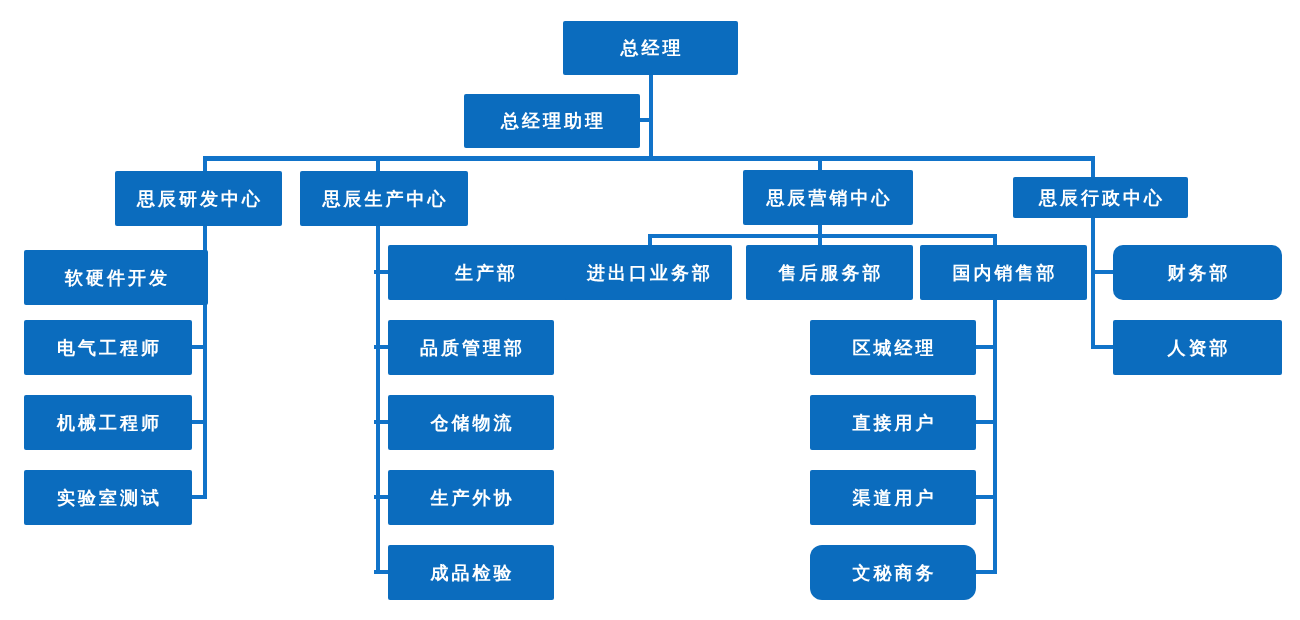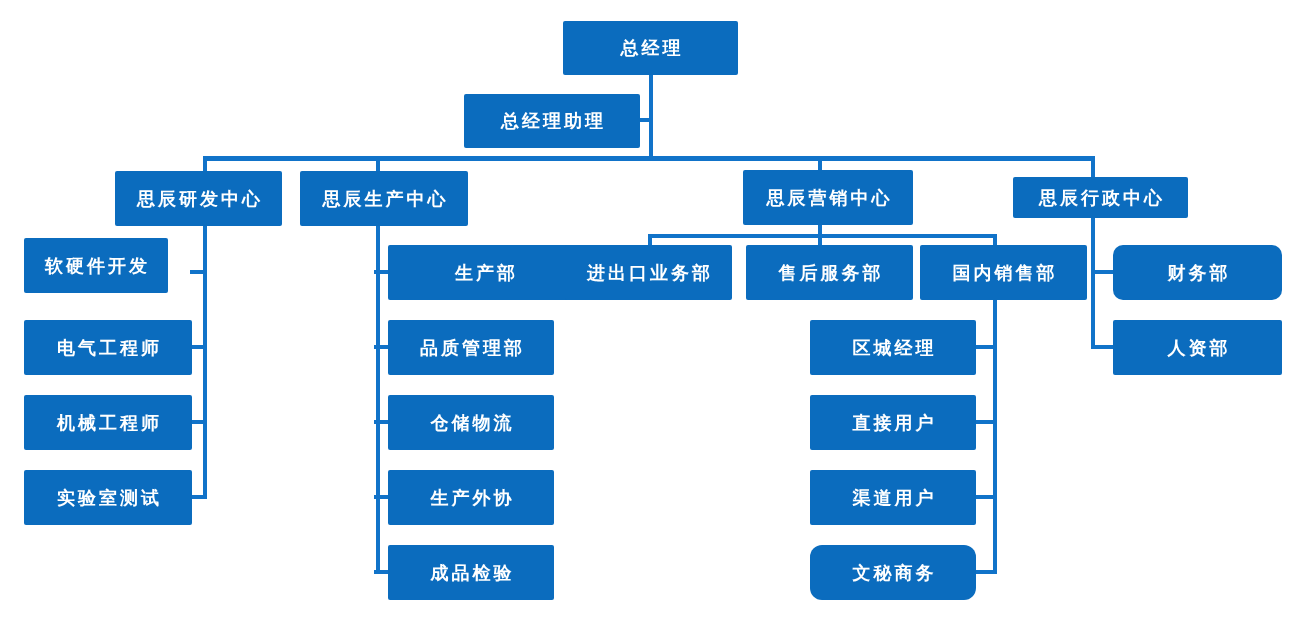--- a/index.html
+++ b/index.html
@@ -75,21 +75,21 @@
   <div class="line" style="left:1091px; top:345px; width:25px; height:4px;"></div>
 
   <div class="node" style="left:563px; top:21px; width:175px; height:54px;">总经理</div>
   <div class="node" style="left:464px; top:94px; width:176px; height:54px;">总经理助理</div>
 
   <div class="node" style="left:115px;  top:171px; width:167px; height:55px;">思辰研发中心</div>
   <div class="node" style="left:300px;  top:171px; width:168px; height:55px;">思辰生产中心</div>
   <div class="node" style="left:733px;  top:170px; width:170px; height:55px;margin-left:10px;">思辰营销中心</div>
   <div class="node" style="left:1013px; top:170px; width:175px; height:41px;margin-top:7px;">思辰行政中心</div>
 
-  <div class="node" style="left:24px; top:238px; width:144px; height:55px;">软硬件开发</div>
+  <div class="node" style="left:24px; top:250px; width:184px; height:55px;">软硬件开发</div>
   <div class="node" style="left:24px; top:320px; width:168px; height:55px;">电气工程师</div>
   <div class="node" style="left:24px; top:395px; width:168px; height:55px;">机械工程师</div>
   <div class="node" style="left:24px; top:470px; width:168px; height:55px;">实验室测试</div>
 
   <div class="node" style="left:388px; top:245px; width:194px; height:55px;">生产部</div>
   <div class="node" style="left:388px; top:320px; width:166px; height:55px;">品质管理部</div>
   <div class="node" style="left:388px; top:395px; width:166px; height:55px;">仓储物流</div>
   <div class="node" style="left:388px; top:470px; width:166px; height:55px;">生产外协</div>
   <div class="node" style="left:388px; top:545px; width:166px; height:55px;">成品检验</div>
 

